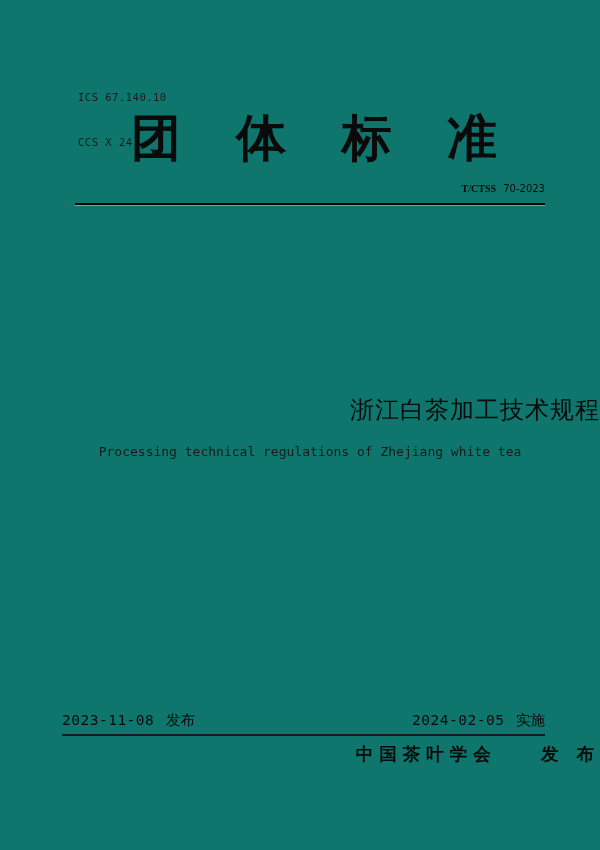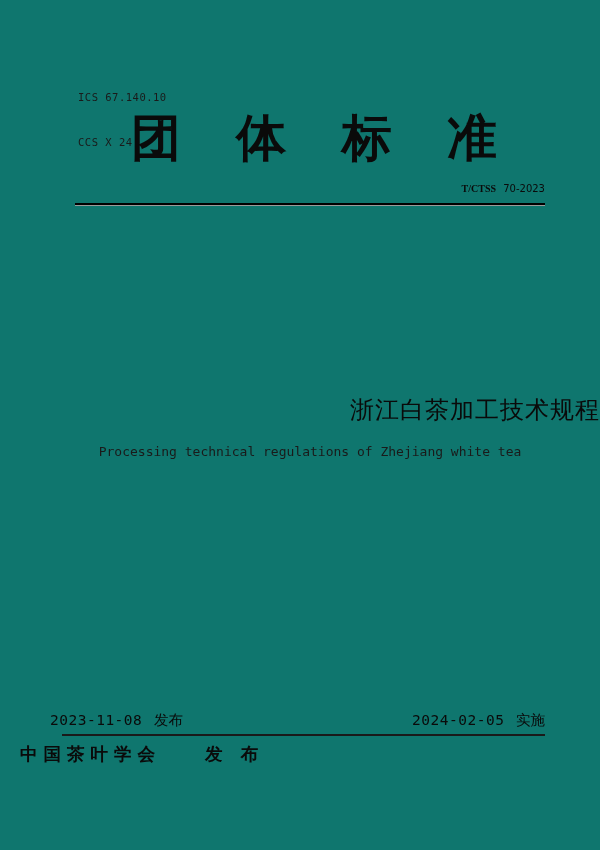--- a/index.html
+++ b/index.html
@@ -98,21 +98,21 @@
     font-size: 13px;
     line-height: 16px;
     font-family: "DejaVu Sans Mono", monospace;
     color: #1a1a1a;
   }
 
   
   .dates-row {
     position: absolute;
     top: 711px;
-    left: 50px;
+    left: 62px;
     right: 55px;
     display: flex;
     justify-content: space-between;
     font-size: 14.5px;
     line-height: 18px;
     color: #0a0a0a;
     text-align: center;
   }
   .dates-row .date-num {
     font-family: "DejaVu Sans Mono", monospace;
@@ -132,21 +132,21 @@
     height: 1.5px;
     background: #1a1a1a;
   }
 
   
   .publisher-row {
     position: absolute;
     top: 743px;
     left: 20px;
     right: 0;
-    text-align: left;
+    text-align: right;
     font-size: 17.5px;
     line-height: 22px;
     font-weight: bold;
     color: #0a0a0a;
     font-family: "DejaVu Sans", sans-serif;
   }
   .publisher-row .publisher-name {
     letter-spacing: 6px;
   }
   .publisher-row .publish-label {

